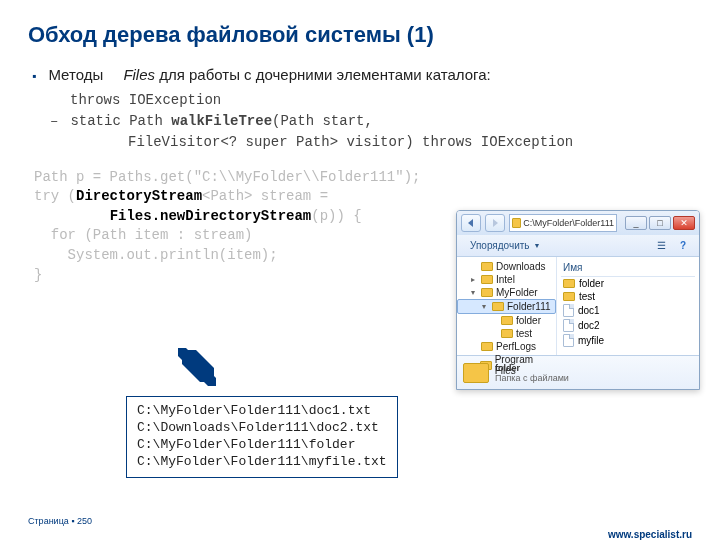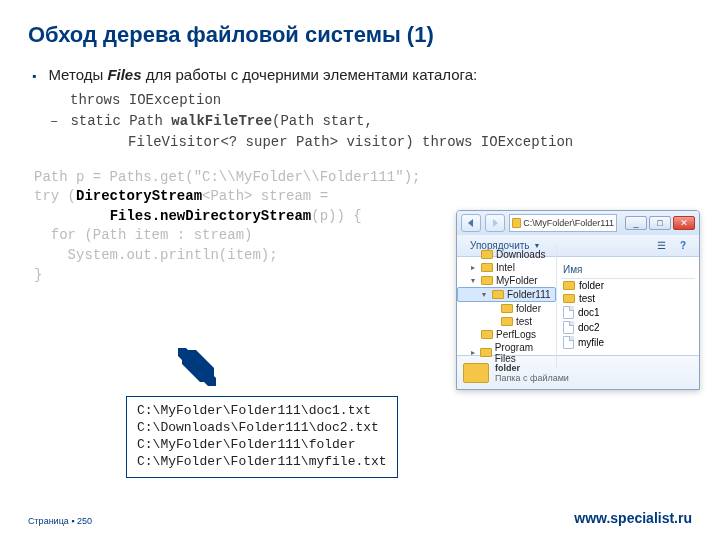--- a/index.html
+++ b/index.html
@@ -1,45 +1,45 @@
 <!DOCTYPE html>
 <html><head>
 <meta charset="utf-8">
 <style>
   * { box-sizing: border-box; margin: 0; padding: 0; }
   body { width: 720px; height: 540px; font-family: Arial, sans-serif; background: #fff; position: relative; overflow: hidden; }
   .slide { width: 100%; height: 100%; padding: 22px 12px 30px 28px; position: relative; }
   .title { color: #003a7e; font-size: 22px; font-weight: bold; margin-bottom: 18px; }
   .bullet-main { font-size: 15px; color: #222; margin-left: 4px; margin-bottom: 8px; }
   .bullet-main::before { content: "▪"; color: #003a7e; margin-right: 8px; font-size: 12px; }
-  .bold { font-weight: bold; font-style: italic; }
+  .bold { font-weight: normal; font-style: italic; margin-left: 16px; }
   .sub { font-family: "Courier New", monospace; font-size: 14px; color: #444; margin-left: 22px; margin-bottom: 2px; line-height: 1.35; }
   .sub .dash { color: #555; margin-right: 12px; }
   .sub .kw { font-weight: bold; }
   .sub-indent { margin-left: 100px; }
   .code-block { font-family: "Courier New", monospace; font-size: 14px; color: #bbb; margin-top: 16px; margin-left: 6px; line-height: 1.4; white-space: pre; }
   .code-block .hl { color: #000; font-weight: bold; }
   .arrow { position: absolute; left: 174px; top: 344px; }
   .output-box { position: absolute; left: 126px; top: 396px; border: 1px solid #003a7e; padding: 6px 10px; font-family: "Courier New", monospace; font-size: 13px; color: #222; line-height: 1.3; background: #fff; }
   .output-box div { white-space: nowrap; }
   .footer-left { position: absolute; left: 28px; bottom: 14px; font-size: 9px; color: #003a7e; }
-  .footer-right { position: absolute; right: 28px; bottom: 14px; font-size: 14px; color: #003a7e; font-weight: bold; }
+  .footer-right { position: absolute; right: 28px; bottom: 0; font-size: 10px; color: #003a7e; font-weight: bold; }
 
   
   .explorer { position: absolute; right: 20px; top: 210px; width: 244px; height: 180px; border: 1px solid #8aa5c4; border-radius: 4px 4px 0 0; background: #fff; font-size: 10px; box-shadow: 0 2px 6px rgba(0,0,0,.2); overflow: hidden; }
   .ex-titlebar { height: 24px; background: linear-gradient(#eaf1fb,#d5e4f7); display: flex; align-items: center; padding: 0 4px; gap: 4px; }
   .nav-btn { width: 20px; height: 18px; border: 1px solid #9cb6d8; border-radius: 3px; background: linear-gradient(#f6faff,#dceaf9); display:flex; align-items:center; justify-content:center; }
   .addr { flex: 1; height: 18px; border: 1px solid #9cb6d8; background: #fff; display: flex; align-items: center; padding: 0 2px; gap: 2px; font-size: 9px; color: #333; overflow: hidden; white-space: nowrap; }
   .addr .fold { width: 12px; height: 10px; background: #f5c547; border: 1px solid #caa21f; border-radius: 1px; display: inline-block; }
   .win-btns { display: flex; gap: 2px; margin-left: 4px; }
   .win-btn { width: 22px; height: 14px; border: 1px solid #8fa6c6; border-radius: 2px; background: linear-gradient(#f4f8fe,#d6e4f6); display:flex; align-items:center; justify-content:center; font-size:9px; color:#333; }
   .win-close { background: linear-gradient(#f09a90,#d94230); color: #fff; border-color:#b4372a; }
   .ex-toolbar { height: 22px; background: linear-gradient(#eef4fc,#dfeafa); border-bottom: 1px solid #bcd0e8; display: flex; align-items: center; padding: 0 6px; font-size: 10px; color: #295586; }
   .ex-toolbar .tbtn { border: 1px solid transparent; padding: 1px 6px; border-radius: 2px; display:flex; align-items:center; gap:4px;}
-  .ex-body { display: flex; height: calc(100% - 24px - 22px - 34px); align-items: center; }
+  .ex-body { display: flex; height: calc(100% - 24px - 22px - 34px); }
   .ex-tree { width: 100px; border-right: 1px solid #dbe6f4; padding: 3px 0; font-size: 10px; color: #222; }
   .tree-item { display: flex; align-items: center; gap: 3px; padding: 1px 4px; }
   .tree-item.indent1 { padding-left: 14px; }
   .tree-item.indent2 { padding-left: 24px; }
   .tree-item.indent3 { padding-left: 34px; }
   .tree-item.sel { background: #d6e8ff; border: 1px solid #84acdd; border-radius: 2px; }
   .fold-ico { width: 12px; height: 9px; background: #f5c547; border: 1px solid #caa21f; border-radius: 1px; display: inline-block; }
   .tri { font-size: 8px; color: #666; width: 7px; display: inline-block; }
   .ex-list { flex: 1; padding: 3px 4px; font-size: 10px; }
   .col-head { color: #295586; border-bottom: 1px solid #dbe6f4; padding: 2px 2px 3px; }

